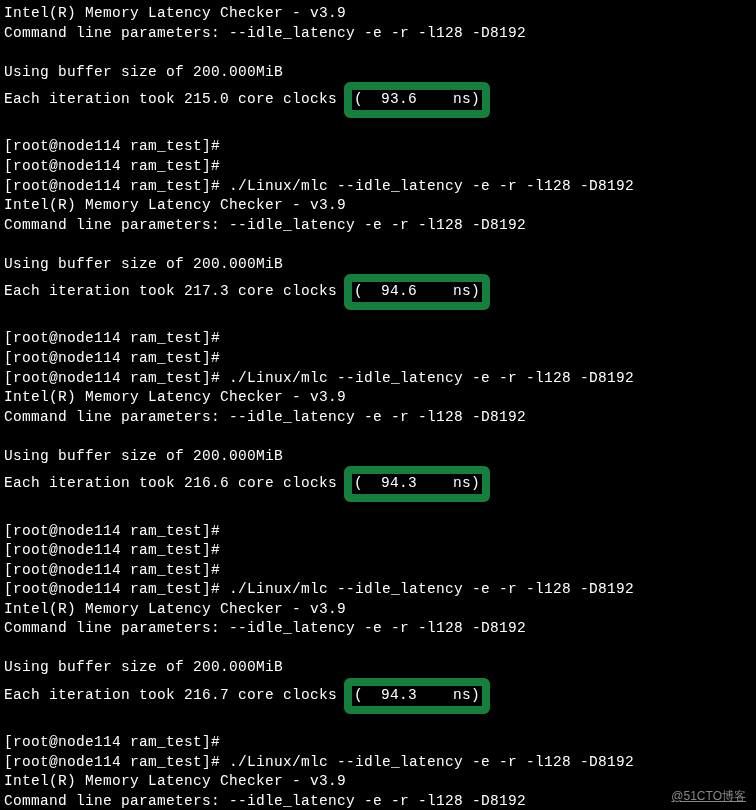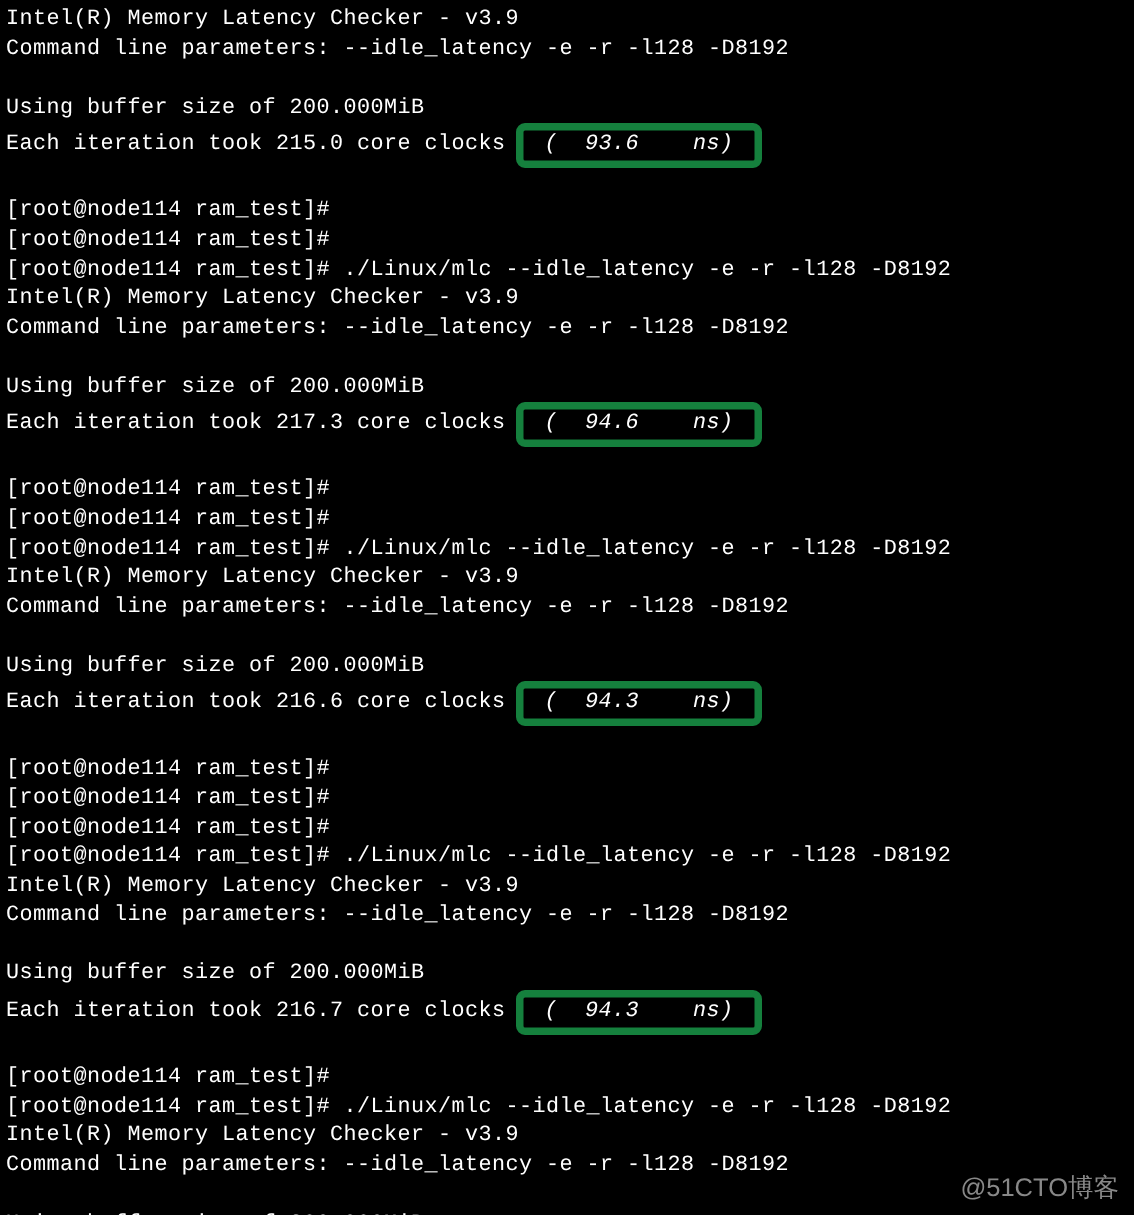--- a/index.html
+++ b/index.html
@@ -22,35 +22,35 @@
     }
     .term {
       white-space: pre;
     }
     .line {
       display: block;
       white-space: pre;
     }
     .highlight-box {
       display: inline-block;
-      border: 5px solid #15803d;
+      border: 8px solid #15803d;
       border-radius: 6px;
-      padding: 0 14px;
+      padding: 0 2px;
       margin-left: -2px;
       white-space: pre;
-      font-style: italic;
     }
     .watermark {
       position: absolute;
       right: 10px;
       bottom: 6px;
       color: #888888;
-      font-size: 17px;
+      font-size: 12px;
       font-family: Arial, sans-serif;
       letter-spacing: 0;
+      text-decoration: underline;
     }
   </style>
 </head>
 <body>
 
 <div class="term" id="terminal"><span class="line">Intel(R) Memory Latency Checker - v3.9</span><span class="line">Command line parameters: --idle_latency -e -r -l128 -D8192</span><span class="line"> </span><span class="line">Using buffer size of 200.000MiB</span><span class="line"><span>Each iteration took 215.0 core clocks </span><span class="highlight-box">(  93.6    ns)</span></span><span class="line"> </span><span class="line">[root@node114 ram_test]# </span><span class="line">[root@node114 ram_test]# </span><span class="line">[root@node114 ram_test]# ./Linux/mlc --idle_latency -e -r -l128 -D8192</span><span class="line">Intel(R) Memory Latency Checker - v3.9</span><span class="line">Command line parameters: --idle_latency -e -r -l128 -D8192</span><span class="line"> </span><span class="line">Using buffer size of 200.000MiB</span><span class="line"><span>Each iteration took 217.3 core clocks </span><span class="highlight-box">(  94.6    ns)</span></span><span class="line"> </span><span class="line">[root@node114 ram_test]# </span><span class="line">[root@node114 ram_test]# </span><span class="line">[root@node114 ram_test]# ./Linux/mlc --idle_latency -e -r -l128 -D8192</span><span class="line">Intel(R) Memory Latency Checker - v3.9</span><span class="line">Command line parameters: --idle_latency -e -r -l128 -D8192</span><span class="line"> </span><span class="line">Using buffer size of 200.000MiB</span><span class="line"><span>Each iteration took 216.6 core clocks </span><span class="highlight-box">(  94.3    ns)</span></span><span class="line"> </span><span class="line">[root@node114 ram_test]# </span><span class="line">[root@node114 ram_test]# </span><span class="line">[root@node114 ram_test]# </span><span class="line">[root@node114 ram_test]# ./Linux/mlc --idle_latency -e -r -l128 -D8192</span><span class="line">Intel(R) Memory Latency Checker - v3.9</span><span class="line">Command line parameters: --idle_latency -e -r -l128 -D8192</span><span class="line"> </span><span class="line">Using buffer size of 200.000MiB</span><span class="line"><span>Each iteration took 216.7 core clocks </span><span class="highlight-box">(  94.3    ns)</span></span><span class="line"> </span><span class="line">[root@node114 ram_test]# </span><span class="line">[root@node114 ram_test]# ./Linux/mlc --idle_latency -e -r -l128 -D8192</span><span class="line">Intel(R) Memory Latency Checker - v3.9</span><span class="line">Command line parameters: --idle_latency -e -r -l128 -D8192</span><span class="line"> </span><span class="line">Using buffer size of 200.000MiB</span><span class="line"><span>Each iteration took 218.9 core clocks </span><span class="highlight-box">(  95.3    ns)</span></span></div>
 
 <div class="watermark">@51CTO博客</div>
 
 </body></html>

